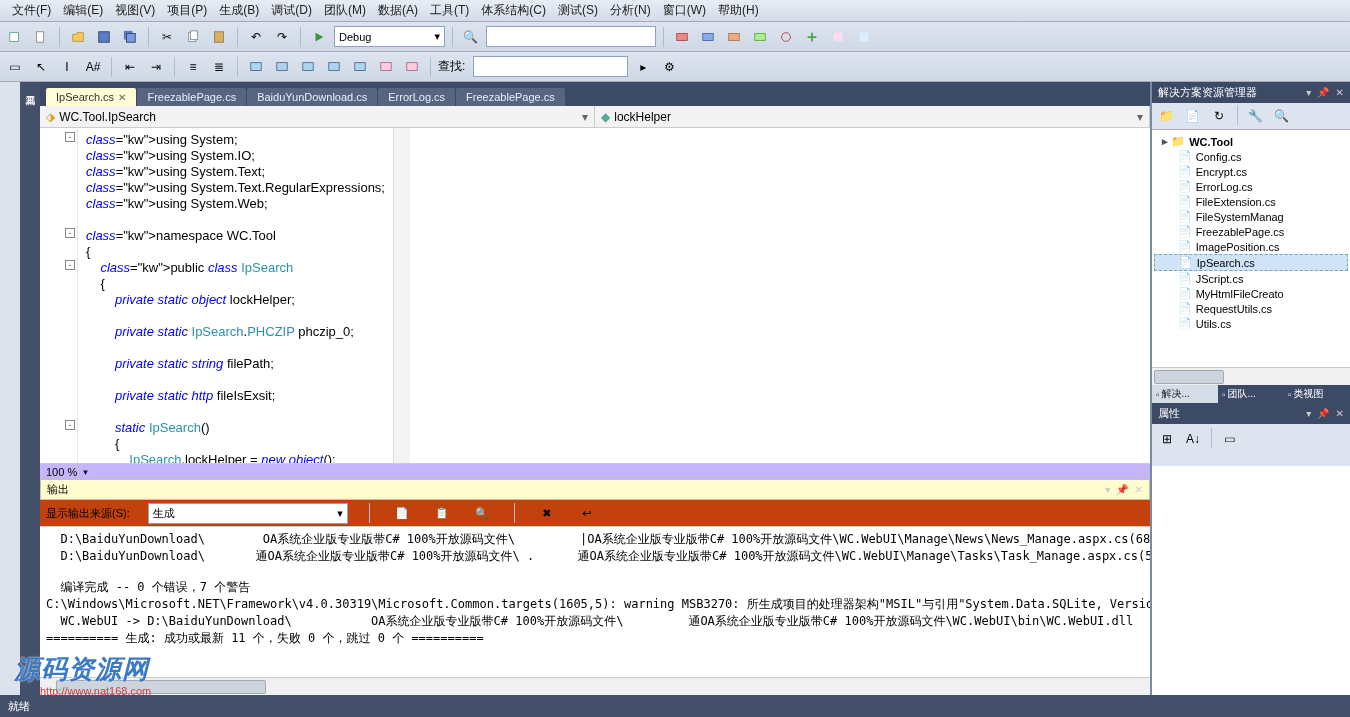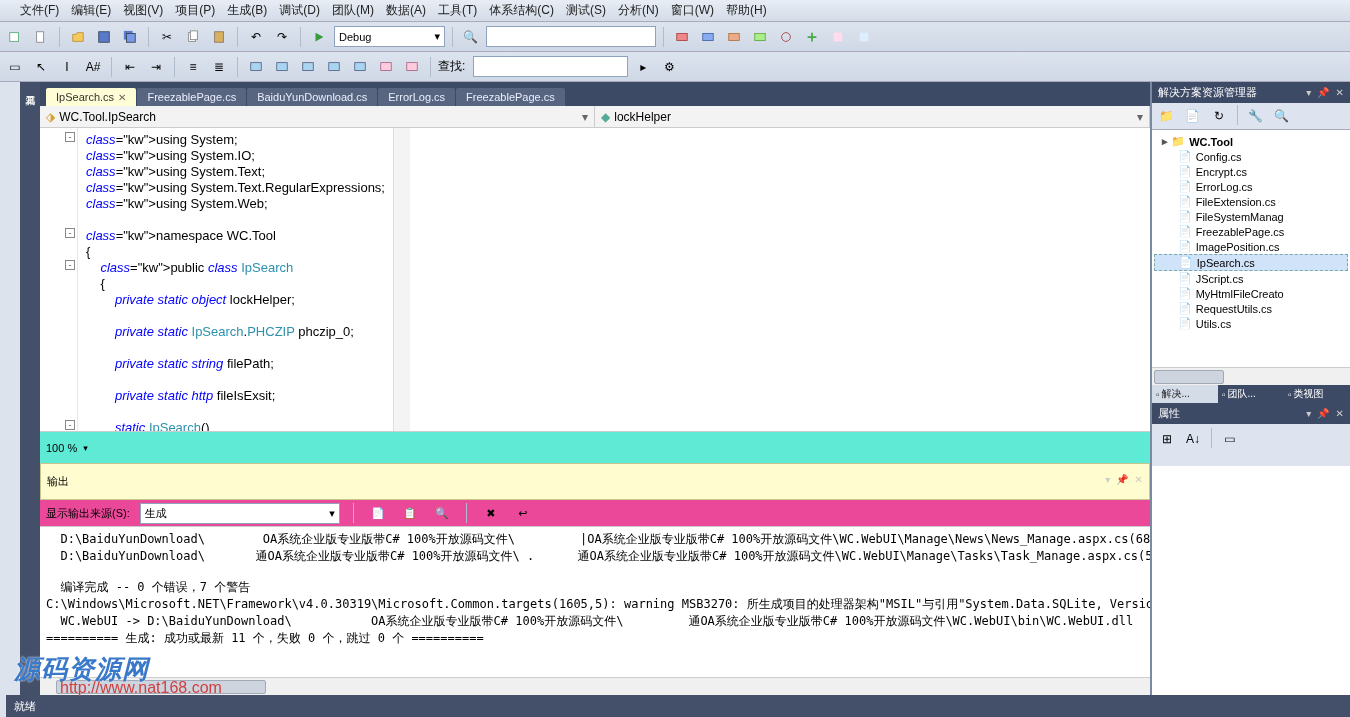--- a/index.html
+++ b/index.html
@@ -1,17 +1,17 @@
 <!DOCTYPE html>
 <html><head>
 <meta charset="utf-8">
 <style>
 * { box-sizing: border-box; margin: 0; padding: 0; font-family: "Microsoft YaHei", Tahoma, sans-serif; }
 body { background: #dce3ed; font-size: 12px; color: #000; overflow: hidden; width: 1350px; height: 717px; position: relative; }
-.menubar { background: linear-gradient(#e8edf5,#d4dce8); height: 22px; display: flex; align-items: center; padding: 0 14px; border-bottom: 1px solid #aab; }
+.menubar { background: linear-gradient(#e8edf5,#d4dce8); height: 22px; display: flex; align-items: center; padding: 0 6px; border-bottom: 1px solid #aab; }
 .menubar span { padding: 2px 6px; color: #222; cursor: default; }
 .toolbar { background: linear-gradient(#dde4ef,#cfd8e6); height: 30px; display: flex; align-items: center; padding: 2px 4px; gap: 4px; border-bottom: 1px solid #aab; }
 .tbtn { width: 22px; height: 22px; display: inline-flex; align-items: center; justify-content: center; border: 1px solid transparent; border-radius: 2px; }
 .tbtn svg { width: 14px; height: 14px; }
 .sep { width: 1px; height: 20px; background: #b0bccc; margin: 0 3px; }
 .combo { height: 21px; border: 1px solid #8fa3be; background: #fff; font-size: 11px; display: inline-flex; align-items: center; padding: 0 4px; }
 .combo.small { width: 111px; }
 .combo.med { width: 170px; }
 .combo.big { width: 155px; }
 .main { display: flex; height: calc(100% - 104px); margin-left: 20px; }
@@ -22,40 +22,40 @@
 .tab.active { background: #fffdd6; color: #333; }
 .tab .x { font-size: 10px; color: #666; }
 .navbar { background: #f3f3f3; border-bottom: 1px solid #ccc; height: 22px; display: flex; }
 .navbar .half { flex: 1; display: flex; align-items: center; padding: 0 6px; border-right: 1px solid #ccc; gap: 4px; }
 .editor { flex: 1; background: #fff; font-family: Consolas, monospace; font-size: 13px; position: relative; overflow: hidden; display: flex; }
 .gutter { width: 38px; background: #fff; border-right: 1px solid #e8e8e8; position: relative; }
 .fold { position: absolute; right: 2px; width: 10px; height: 10px; border: 1px solid #888; font-size: 9px; text-align: center; line-height: 8px; color: #555; background:#fff; }
 .code { padding: 4px 8px; white-space: pre; line-height: 16px; color: #000; }
 .kw { color: #0000ff; font-style: italic; }
 .cls { color: #2b91af; }
-.zoom { height: 32px; background: #5eead4; border-top: 1px solid #ccc; display: flex; align-items: center; padding: 0 6px; font-size: 11px; gap: 6px; }
-.output-title { background: #fffccf; border: 1px solid #c9c58e; padding: 10px 6px; font-size: 11px; display: flex; align-items: flex-start; justify-content: space-between; }
-.output-bar { background: #ec4899; border-bottom: 1px solid #ccc; padding: 2px 6px; display: flex; align-items: center; gap: 10px; font-size: 11px; }
+.zoom { height: 16px; background: #c4b5fd; border-top: 1px solid #ccc; display: flex; align-items: center; padding: 0 6px; font-size: 11px; gap: 6px; }
+.output-title { background: #fffccf; border: 1px solid #c9c58e; padding: 2px 6px; font-size: 11px; display: flex; align-items: center; justify-content: space-between; }
+.output-bar { background: #c2410c; border-bottom: 1px solid #ccc; padding: 2px 6px; display: flex; align-items: center; gap: 18px; font-size: 11px; }
 .output-body { background: #fff; font-family: Consolas, SimSun, monospace; font-size: 12px; white-space: pre; padding: 4px 6px; height: 150px; overflow: hidden; position: relative; }
 .hscroll { height: 18px; background: #f0f0f0; border-top: 1px solid #ccc; position: relative; }
 .hthumb { position: absolute; height: 14px; top: 2px; background: #cdd4de; border: 1px solid #9fa9b7; border-radius: 2px; }
 .right { width: 200px; background: #cfd8e6; border-left: 2px solid #7a8aa5; display: flex; flex-direction: column; }
 .panel-title { background: #3d4a66; color: #fff; font-size: 11px; padding: 3px 6px; display: flex; justify-content: space-between; align-items: center; }
 .panel-tb { background: #dde4ef; padding: 2px 4px; display: flex; gap: 4px; border-bottom: 1px solid #aab; }
 .tree { background: #fff; flex: 1; overflow: hidden; font-size: 11px; padding: 4px 2px; }
 .tree-item { padding: 1px 2px 1px 24px; display: flex; align-items: center; gap: 4px; }
 .tree-item.root { padding-left: 8px; font-weight: bold; }
 .tree-item.sel { background: #d0e3f8; border: 1px dashed #7aa; }
 .bottom-tabs { display: flex; background: #3d4a66; }
 .bottom-tabs div { flex: 1; font-size: 10px; color: #fff; padding: 2px 4px; display: flex; align-items: center; gap: 2px; }
 .bottom-tabs div.act { background: #d4dce8; color: #222; }
 .props { background: #dde4ef; height: 42px; }
-.statusbar { position: absolute; bottom: 0; left: 6px; right: 0; height: 22px; background: #44506a; color: #fff; font-size: 11px; display: flex; align-items: center; padding: 0 8px; }
+.statusbar { position: absolute; bottom: 0; left: 0; right: 0; height: 22px; background: #44506a; color: #fff; font-size: 11px; display: flex; align-items: center; padding: 0 8px; }
 .watermark1 { position: absolute; left: 14px; bottom: 30px; font-size: 26px; font-weight: bold; color: #3a79c9; font-style: italic; letter-spacing: 1px; text-shadow: 0 0 2px #fff; pointer-events: none; }
-.watermark2 { position: absolute; left: 40px; bottom: 20px; font-size: 16px; color: #d04040; pointer-events: none; padding-left: 20px; }
+.watermark2 { position: absolute; left: 40px; bottom: 20px; font-size: 11px; color: #d04040; pointer-events: none; }
 .pinclose { display:flex; gap:6px; color:#ccc; font-size:10px; }
 .vscroll { width:17px; background:#f4f4f4; border-left:1px solid #ddd; }
 </style>
 </head>
 <body>
 
 <div class="menubar" id="menubar">
     <span>文件(F)</span>
     <span>编辑(E)</span>
     <span>视图(V)</span>

